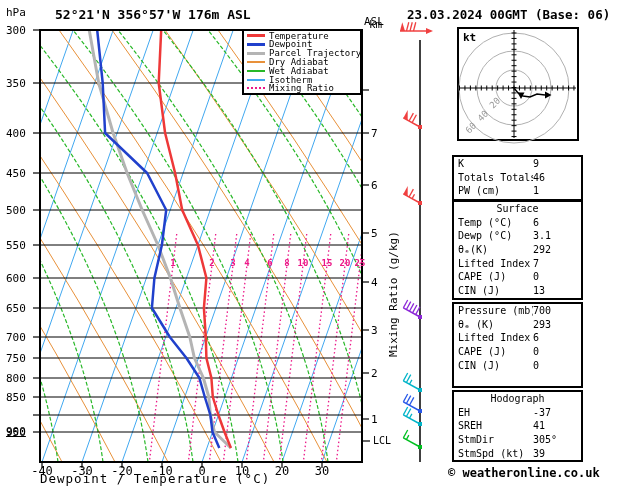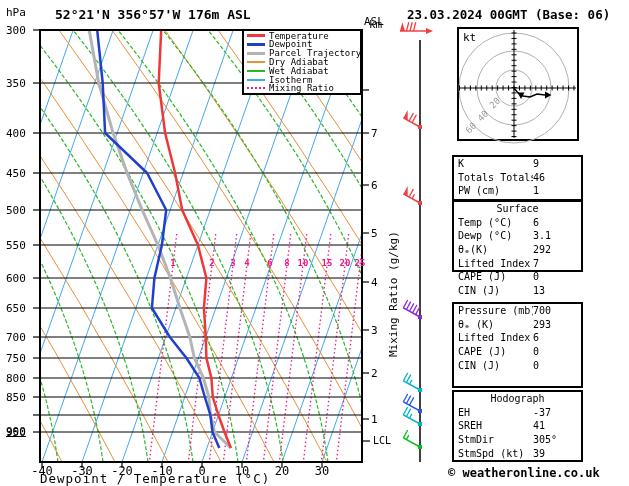--- a/index.html
+++ b/index.html
@@ -19,21 +19,21 @@
           display:flex;flex-direction:column;justify-content:center;padding:1px 0 1px 3px;box-sizing:border-box;}
   .lg-row{display:flex;align-items:center;height:8.8px;}
   .lg-swatch{width:18px;height:0;margin-right:4px;flex:none;}
   .lg-label{font-size:9px;white-space:nowrap;}
   .stat-box{position:absolute;left:452px;width:131px;border:2px solid #000;background:#fff;box-sizing:border-box;font-size:10px;}
   .t-head{height:13.7px;line-height:13.7px;text-align:center;white-space:nowrap;}
   .t-row{display:flex;height:13.7px;line-height:13.7px;padding:0 4px;}
   .t-row .lab{flex:1;white-space:nowrap;overflow:hidden;}
   .t-row .val{width:44px;flex:none;text-align:left;white-space:nowrap;}
   .footer{position:absolute;left:448px;top:466px;width:178px;font-size:12px;font-weight:bold;white-space:nowrap;}
-  .ktlab{position:absolute;left:463px;top:31px;font-size:11px;}
+  .ktlab{position:absolute;left:463px;top:31px;font-size:11px;font-weight:bold;}
   .ringlab{position:absolute;width:16px;text-align:center;font-size:9px;color:#999;transform:rotate(-45deg);}
   svg{position:absolute;left:0;top:0;}
 </style>
 </head>
 <body>
 
 <div id="page">
   <svg id="gfx" width="629" height="486">
       <defs>
         <clipPath id="pc">
@@ -313,21 +313,21 @@
         <div class="t-row">
           <div class="lab">Totals Totals</div>
           <div class="val">46</div>
         </div>
         <div class="t-row">
           <div class="lab">PW (cm)</div>
           <div class="val">1</div>
         </div>
       </div>
   </div>
-  <div class="stat-box" style="top:200px;height:72px;">
+  <div class="stat-box" style="top:200px;height:100px;">
     <div class="t-head">Surface</div>
     <div id="surface-rows">
         <div class="t-row">
           <div class="lab">Temp (°C)</div>
           <div class="val">6</div>
         </div>
         <div class="t-row">
           <div class="lab">Dewp (°C)</div>
           <div class="val">3.1</div>
         </div>

